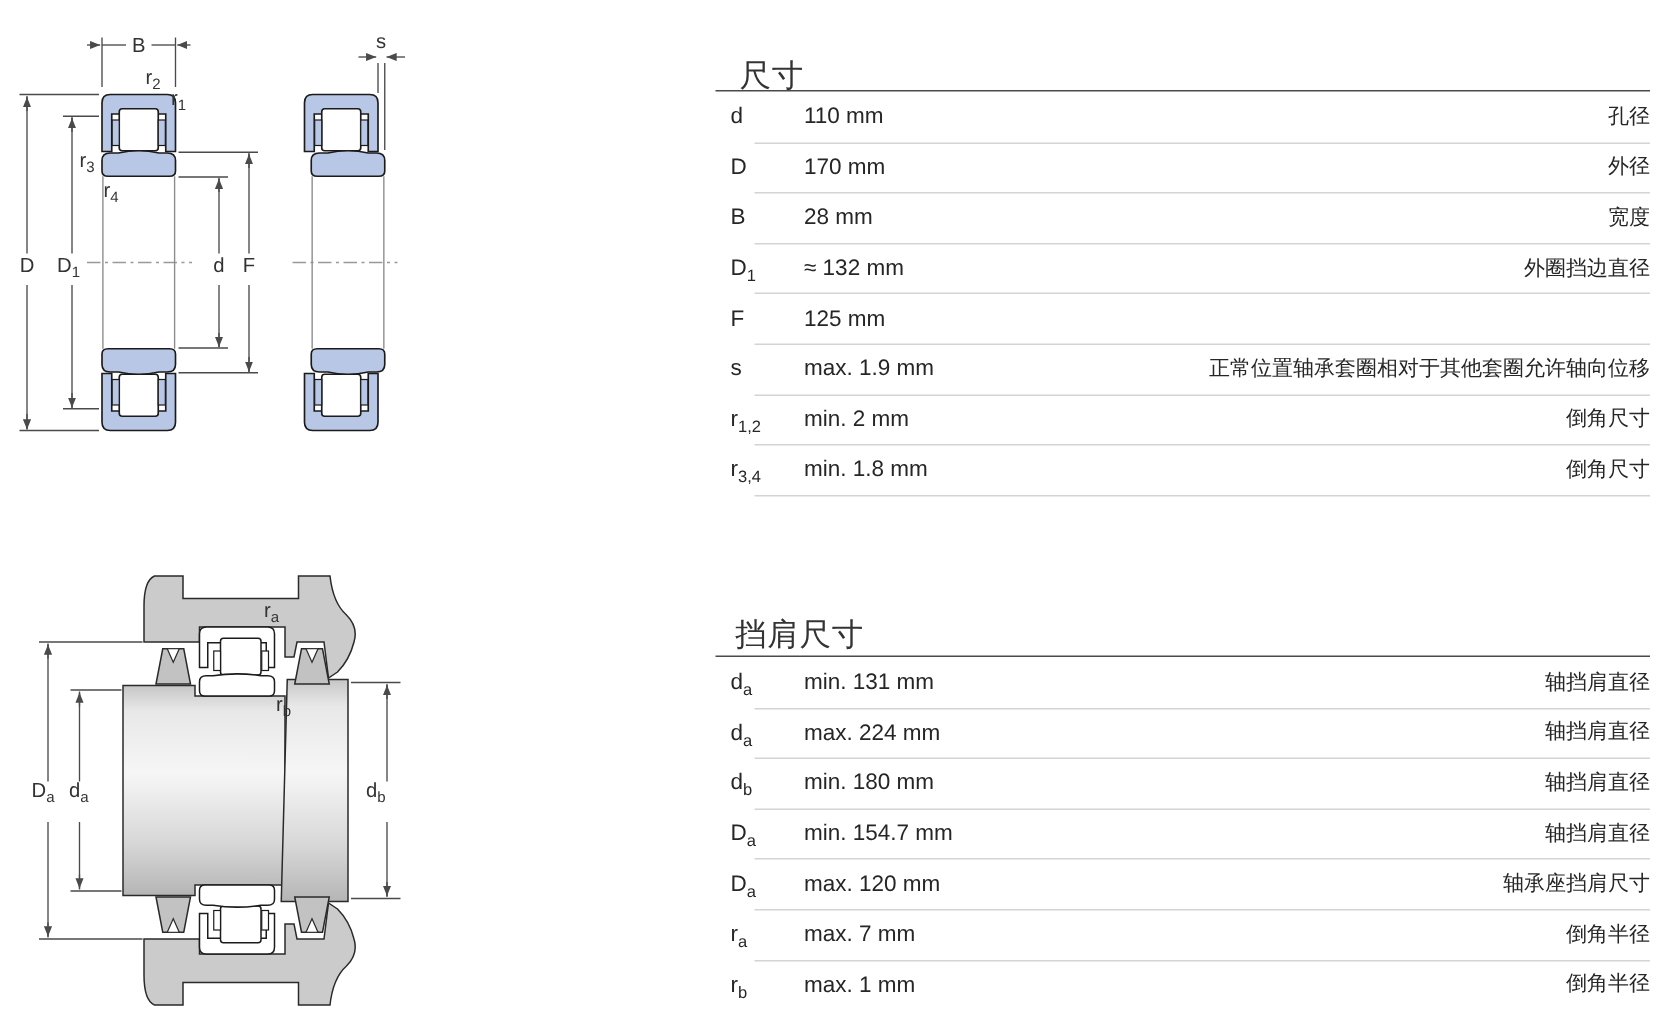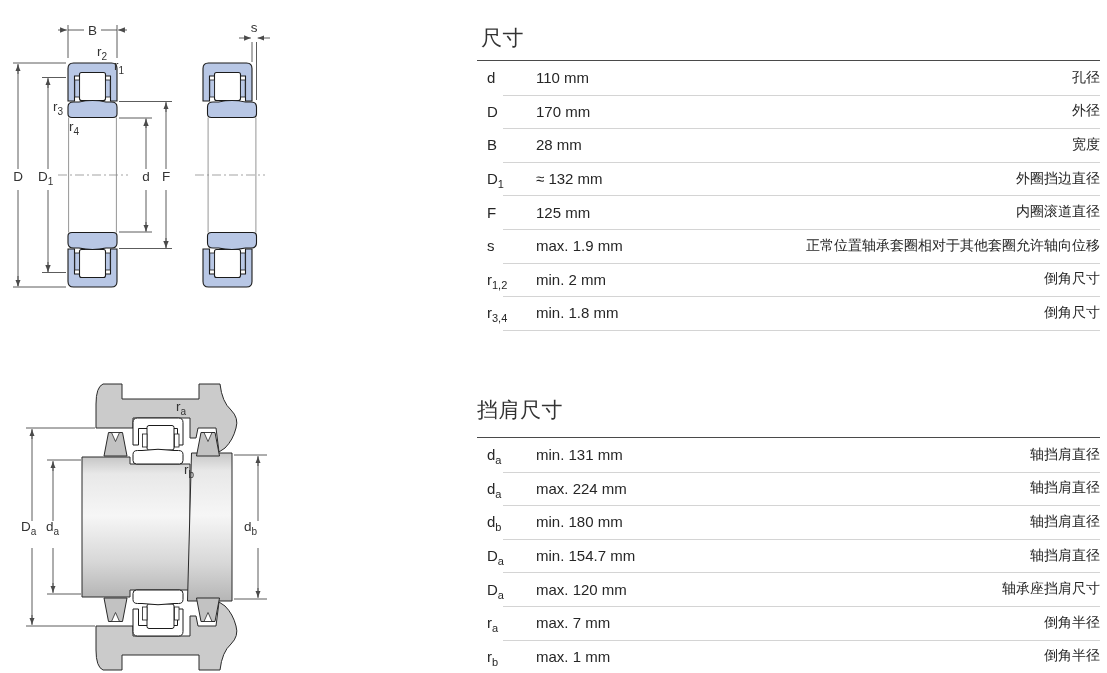--- a/index.html
+++ b/index.html
@@ -184,21 +184,21 @@
       <line x1="258" y1="210" x2="258" y2="219.3" marker-end="url(#arw2)"></line>
     </g>
 
     <text class="dimlbl" x="21" y="153"><tspan>D</tspan><tspan class="sslbl" dy="3.5">a</tspan></text>
     <text class="dimlbl" x="46" y="153"><tspan>d</tspan><tspan class="sslbl" dy="3.5">a</tspan></text>
     <text class="dimlbl" x="244" y="153"><tspan>d</tspan><tspan class="sslbl" dy="3.5">b</tspan></text>
     <text class="dimlbl" x="176" y="33"><tspan>r</tspan><tspan class="sslbl" dy="3.5">a</tspan></text>
     <text class="dimlbl" x="184" y="96"><tspan>r</tspan><tspan class="sslbl" dy="3.5">b</tspan></text>
   </svg>
 
-  <h2 id="title-1" class="sec-title" style="margin:4px;">尺寸</h2>
+  <h2 id="title-1" class="sec-title" style="margin:16px;">尺寸</h2>
 
   <div id="tbl-1" class="tbl">
 
   <div class="row">
       <div class="c-sym"><span>d</span><sub></sub></div>
       <div class="c-val">110 mm</div>
       <div class="c-desc">孔径</div>
     </div>
       <div class="row">
       <div class="c-sym"><span>D</span><sub></sub></div>
@@ -211,40 +211,39 @@
       <div class="c-desc">宽度</div>
     </div>
       <div class="row">
       <div class="c-sym"><span>D</span><sub>1</sub></div>
       <div class="c-val">≈ 132 mm</div>
       <div class="c-desc">外圈挡边直径</div>
     </div>
       <div class="row">
       <div class="c-sym"><span>F</span><sub></sub></div>
       <div class="c-val">125 mm</div>
-      <div class="c-desc">内圈滚道直径</div>
     </div>
       <div class="row">
       <div class="c-sym"><span>s</span><sub></sub></div>
       <div class="c-val">max. 1.9 mm</div>
       <div class="c-desc">正常位置轴承套圈相对于其他套圈允许轴向位移</div>
     </div>
       <div class="row">
       <div class="c-sym"><span>r</span><sub>1,2</sub></div>
       <div class="c-val">min. 2 mm</div>
       <div class="c-desc">倒角尺寸</div>
     </div>
       <div class="row">
       <div class="c-sym"><span>r</span><sub>3,4</sub></div>
       <div class="c-val">min. 1.8 mm</div>
       <div class="c-desc">倒角尺寸</div>
     </div>
     </div>
 
-  <h2 id="title-2" class="sec-title" style="margin:0;">挡肩尺寸</h2>
+  <h2 id="title-2" class="sec-title" style="margin:13px;">挡肩尺寸</h2>
 
   <div id="tbl-2" class="tbl">
 
   <div class="row">
       <div class="c-sym"><span>d</span><sub>a</sub></div>
       <div class="c-val">min. 131 mm</div>
       <div class="c-desc">轴挡肩直径</div>
     </div>
       <div class="row">
       <div class="c-sym"><span>d</span><sub>a</sub></div>

